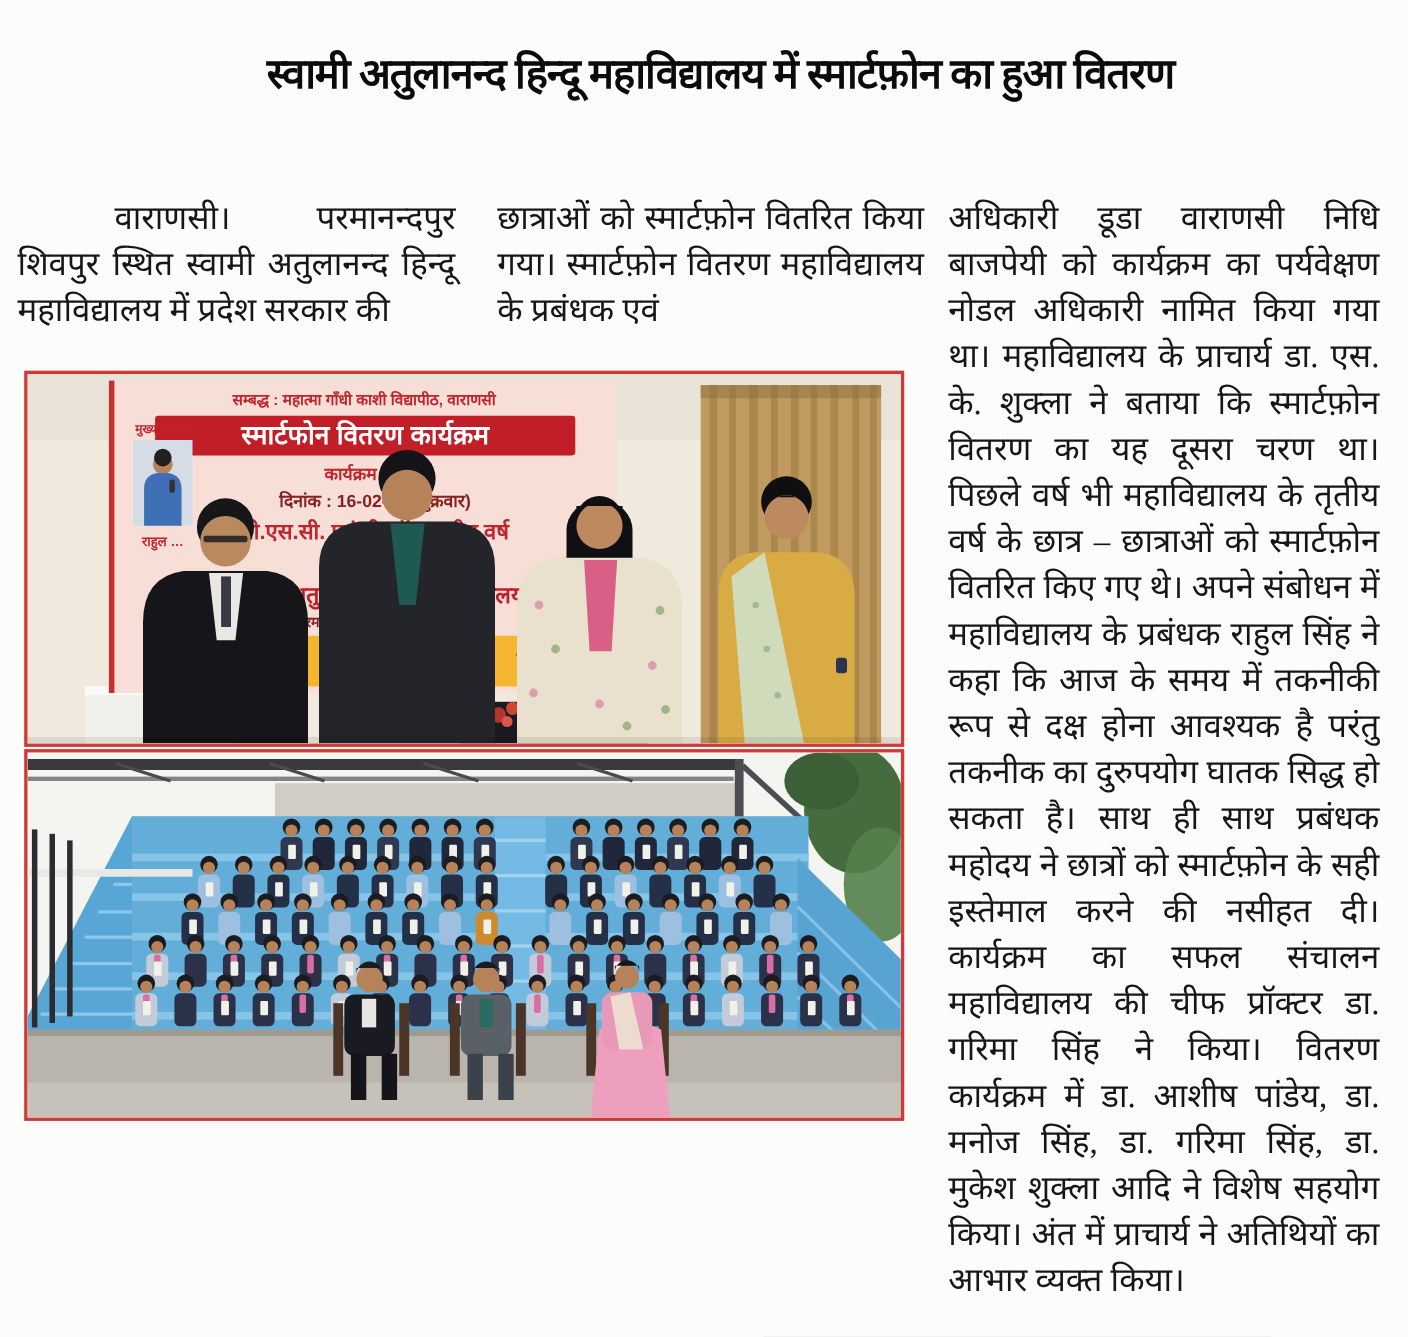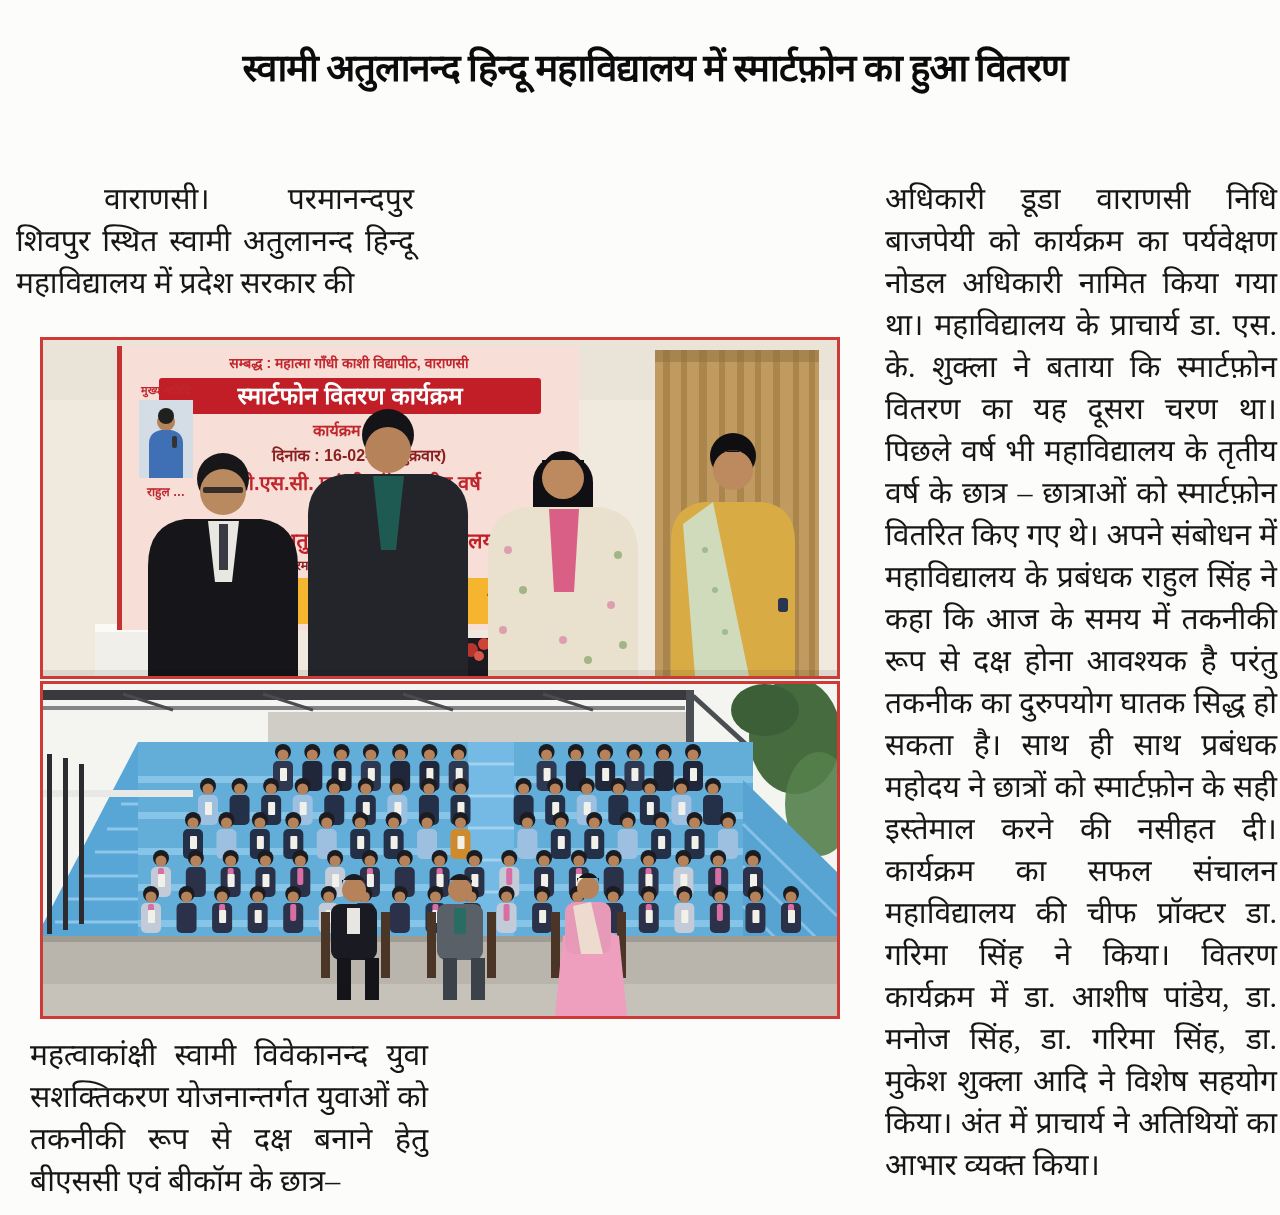--- a/index.html
+++ b/index.html
@@ -12,42 +12,42 @@
     position:absolute;top:40px;left:15px;width:1280px;text-align:center;
     font-size:38px;font-weight:900;line-height:1.5;color:#0b0b0b;
     letter-spacing:-1px;white-space:nowrap;
   }
   .btxt{
     position:absolute;font-size:30px;line-height:42px;text-align:justify;
     color:#161616;
   }
   #col1top{left:16px;top:178px;width:398px;text-indent:88px;}
   #col2top{left:452px;top:178px;width:388px;}
-  #col3   {left:862px;top:178px;width:392px;height:1014px;margin-left:23px;}
+  #col3   {left:862px;top:178px;width:392px;height:1014px;}
   #col1bot{left:30px;top:1034px;width:398px;}
   #col2bot{left:452px;top:1034px;width:390px;}
   .photo{
-    position:absolute;left:40px;border:3px solid #cf3a36;overflow:hidden;
+    position:absolute;left:22px;border:3px solid #cf3a36;overflow:hidden;
     background:#e8e3d9;
   }
   #photo1{top:337px;width:794px;height:336px;}
   #photo2{top:681px;width:794px;height:332px;}
   .photo svg{display:block}
   text{font-family:"Liberation Sans","DejaVu Sans",sans-serif;}
 </style>
 </head>
 <body>
 
 <div class="page">
 
   <div class="headline">स्वामी अतुलानन्द हिन्दू महाविद्यालय में स्मार्टफ़ोन का हुआ वितरण</div>
 
   <div class="btxt" id="col1top">वाराणसी। परमानन्दपुर शिवपुर स्थित स्वामी अतुलानन्द हिन्दू महाविद्यालय में प्रदेश सरकार की</div>
+  <div class="btxt" id="col2top">छात्राओं को स्मार्टफ़ोन वितरित किया गया। स्मार्टफ़ोन वितरण महाविद्यालय के प्रबंधक एवं</div>
   <div class="btxt" id="col3">अधिकारी डूडा वाराणसी निधि बाजपेयी को कार्यक्रम का पर्यवेक्षण नोडल अधिकारी नामित किया गया था। महाविद्यालय के प्राचार्य डा. एस. के. शुक्ला ने बताया कि स्मार्टफ़ोन वितरण का यह दूसरा चरण था। पिछले वर्ष भी महाविद्यालय के तृतीय वर्ष के छात्र – छात्राओं को स्मार्टफ़ोन वितरित किए गए थे। अपने संबोधन में महाविद्यालय के प्रबंधक राहुल सिंह ने कहा कि आज के समय में तकनीकी रूप से दक्ष होना आवश्यक है परंतु तकनीक का दुरुपयोग घातक सिद्ध हो सकता है। साथ ही साथ प्रबंधक महोदय ने छात्रों को स्मार्टफ़ोन के सही इस्तेमाल करने की नसीहत दी। कार्यक्रम का सफल संचालन महाविद्यालय की चीफ प्रॉक्टर डा. गरिमा सिंह ने किया। वितरण कार्यक्रम में डा. आशीष पांडेय, डा. मनोज सिंह, डा. गरिमा सिंह, डा. मुकेश शुक्ला आदि ने विशेष सहयोग किया। अंत में प्राचार्य ने अतिथियों का आभार व्यक्त किया।</div>
-  <div class="btxt" id="col1bot">महत्वाकांक्षी स्वामी विवेकानन्द युवा सशक्तिकरण योजनान्तर्गत युवाओं को तकनीकी रूप से दक्ष बनाने हेतु बीएससी एवं बीकॉम के छात्र–</div>
 
   <div class="photo" id="photo1">
     <svg width="794" height="336" viewBox="0 0 794 336">
 
       <rect x="0" y="0" width="794" height="336" fill="#efe9de"></rect>
       <rect x="0" y="0" width="794" height="60" fill="#e6dfd2" opacity="0.6"></rect>
 
       <rect x="52" y="284" width="136" height="52" fill="#f1efe9"></rect>
       <rect x="52" y="284" width="136" height="8" fill="#fbfaf7"></rect>
 

